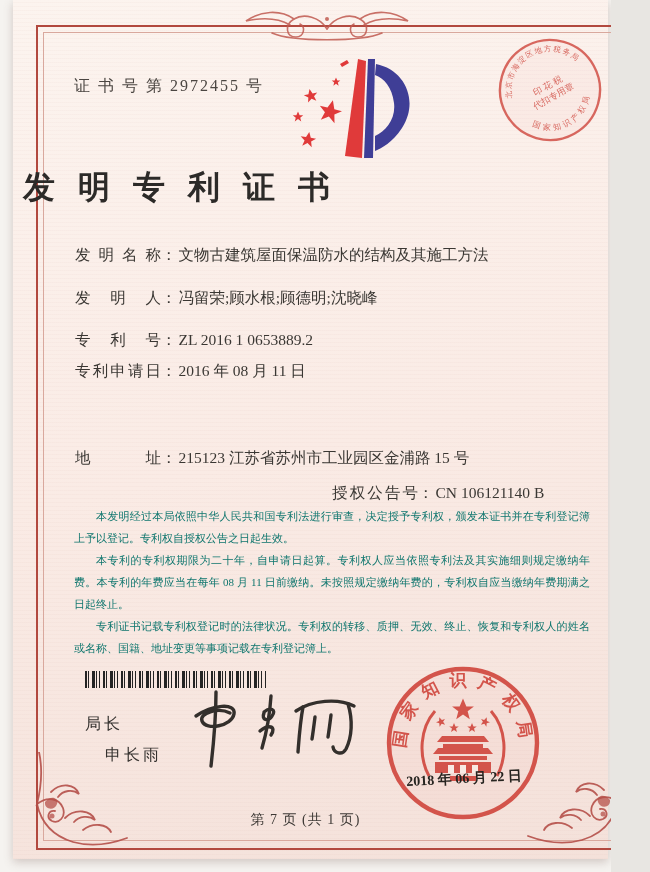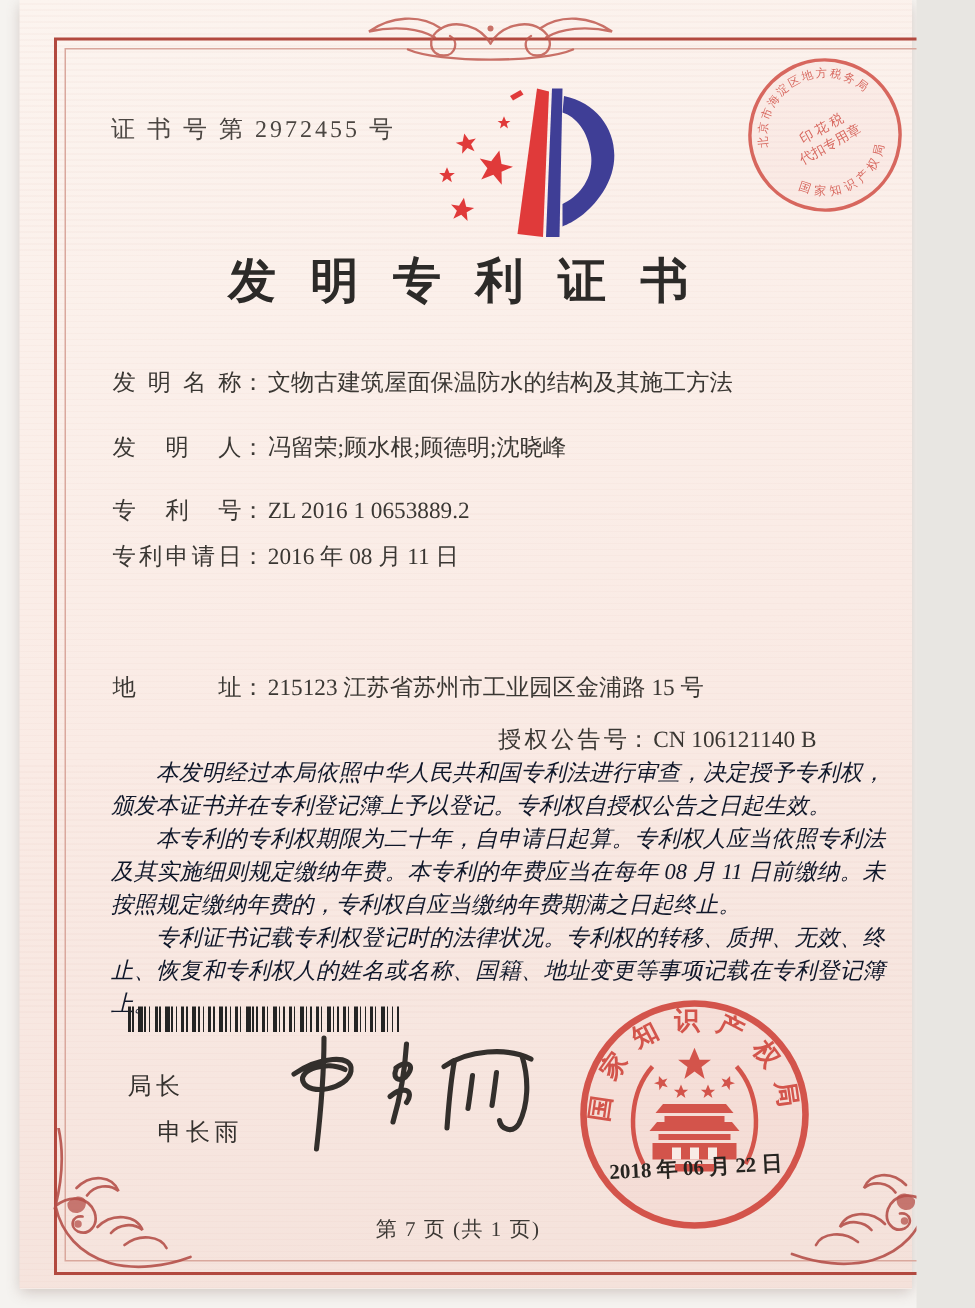--- a/index.html
+++ b/index.html
@@ -21,29 +21,29 @@
     position:absolute;left:36px;top:25px;width:584px;height:821px;
     border:2.5px solid var(--frame-red,#b2493f);
   }
   .frame-inner{
     position:absolute;left:43px;top:32px;width:569px;height:807px;
     border:1px solid var(--frame-light,#d8a79c);
   }
   .cert-no{position:absolute;left:74px;top:76px;font-size:16px;letter-spacing:2px;color:#4b4642;}
   .logo{position:absolute;left:278px;top:54px;width:140px;height:120px;}
   .title{
-    position:absolute;left:0;right:0;top:166px;text-align:center;
+    position:absolute;left:0;right:0;top:166px;
     font-size:32px;font-weight:700;letter-spacing:23px;text-indent:23px;color:#2c2a28;
   }
   .field{position:absolute;left:75px;font-size:15.5px;color:#3a3733;white-space:nowrap;}
   .flabel{display:inline-block;width:86px;text-align:justify;text-align-last:justify;}
   .fcolon{display:inline-block;margin-right:2px;}
   .body-text{
     position:absolute;left:74px;top:505px;width:516px;
-    font-size:15px;line-height:22px;color:#0f172a;text-align:justify;font-style:italic;
+    font-size:11px;line-height:22px;color:#0f766e;text-align:justify;
   }
   .body-text p{margin:0;text-indent:2em;}
   .barcode{
     position:absolute;left:85px;top:671px;width:181px;height:17px;
     background:repeating-linear-gradient(90deg,
       #242424 0 2px,transparent 2px 3px,
       #242424 3px 4px,transparent 4px 7px,
       #242424 7px 10px,transparent 10px 11px,
       #242424 11px 12px,transparent 12px 14px,
       #242424 14px 15px,transparent 15px 18px);

